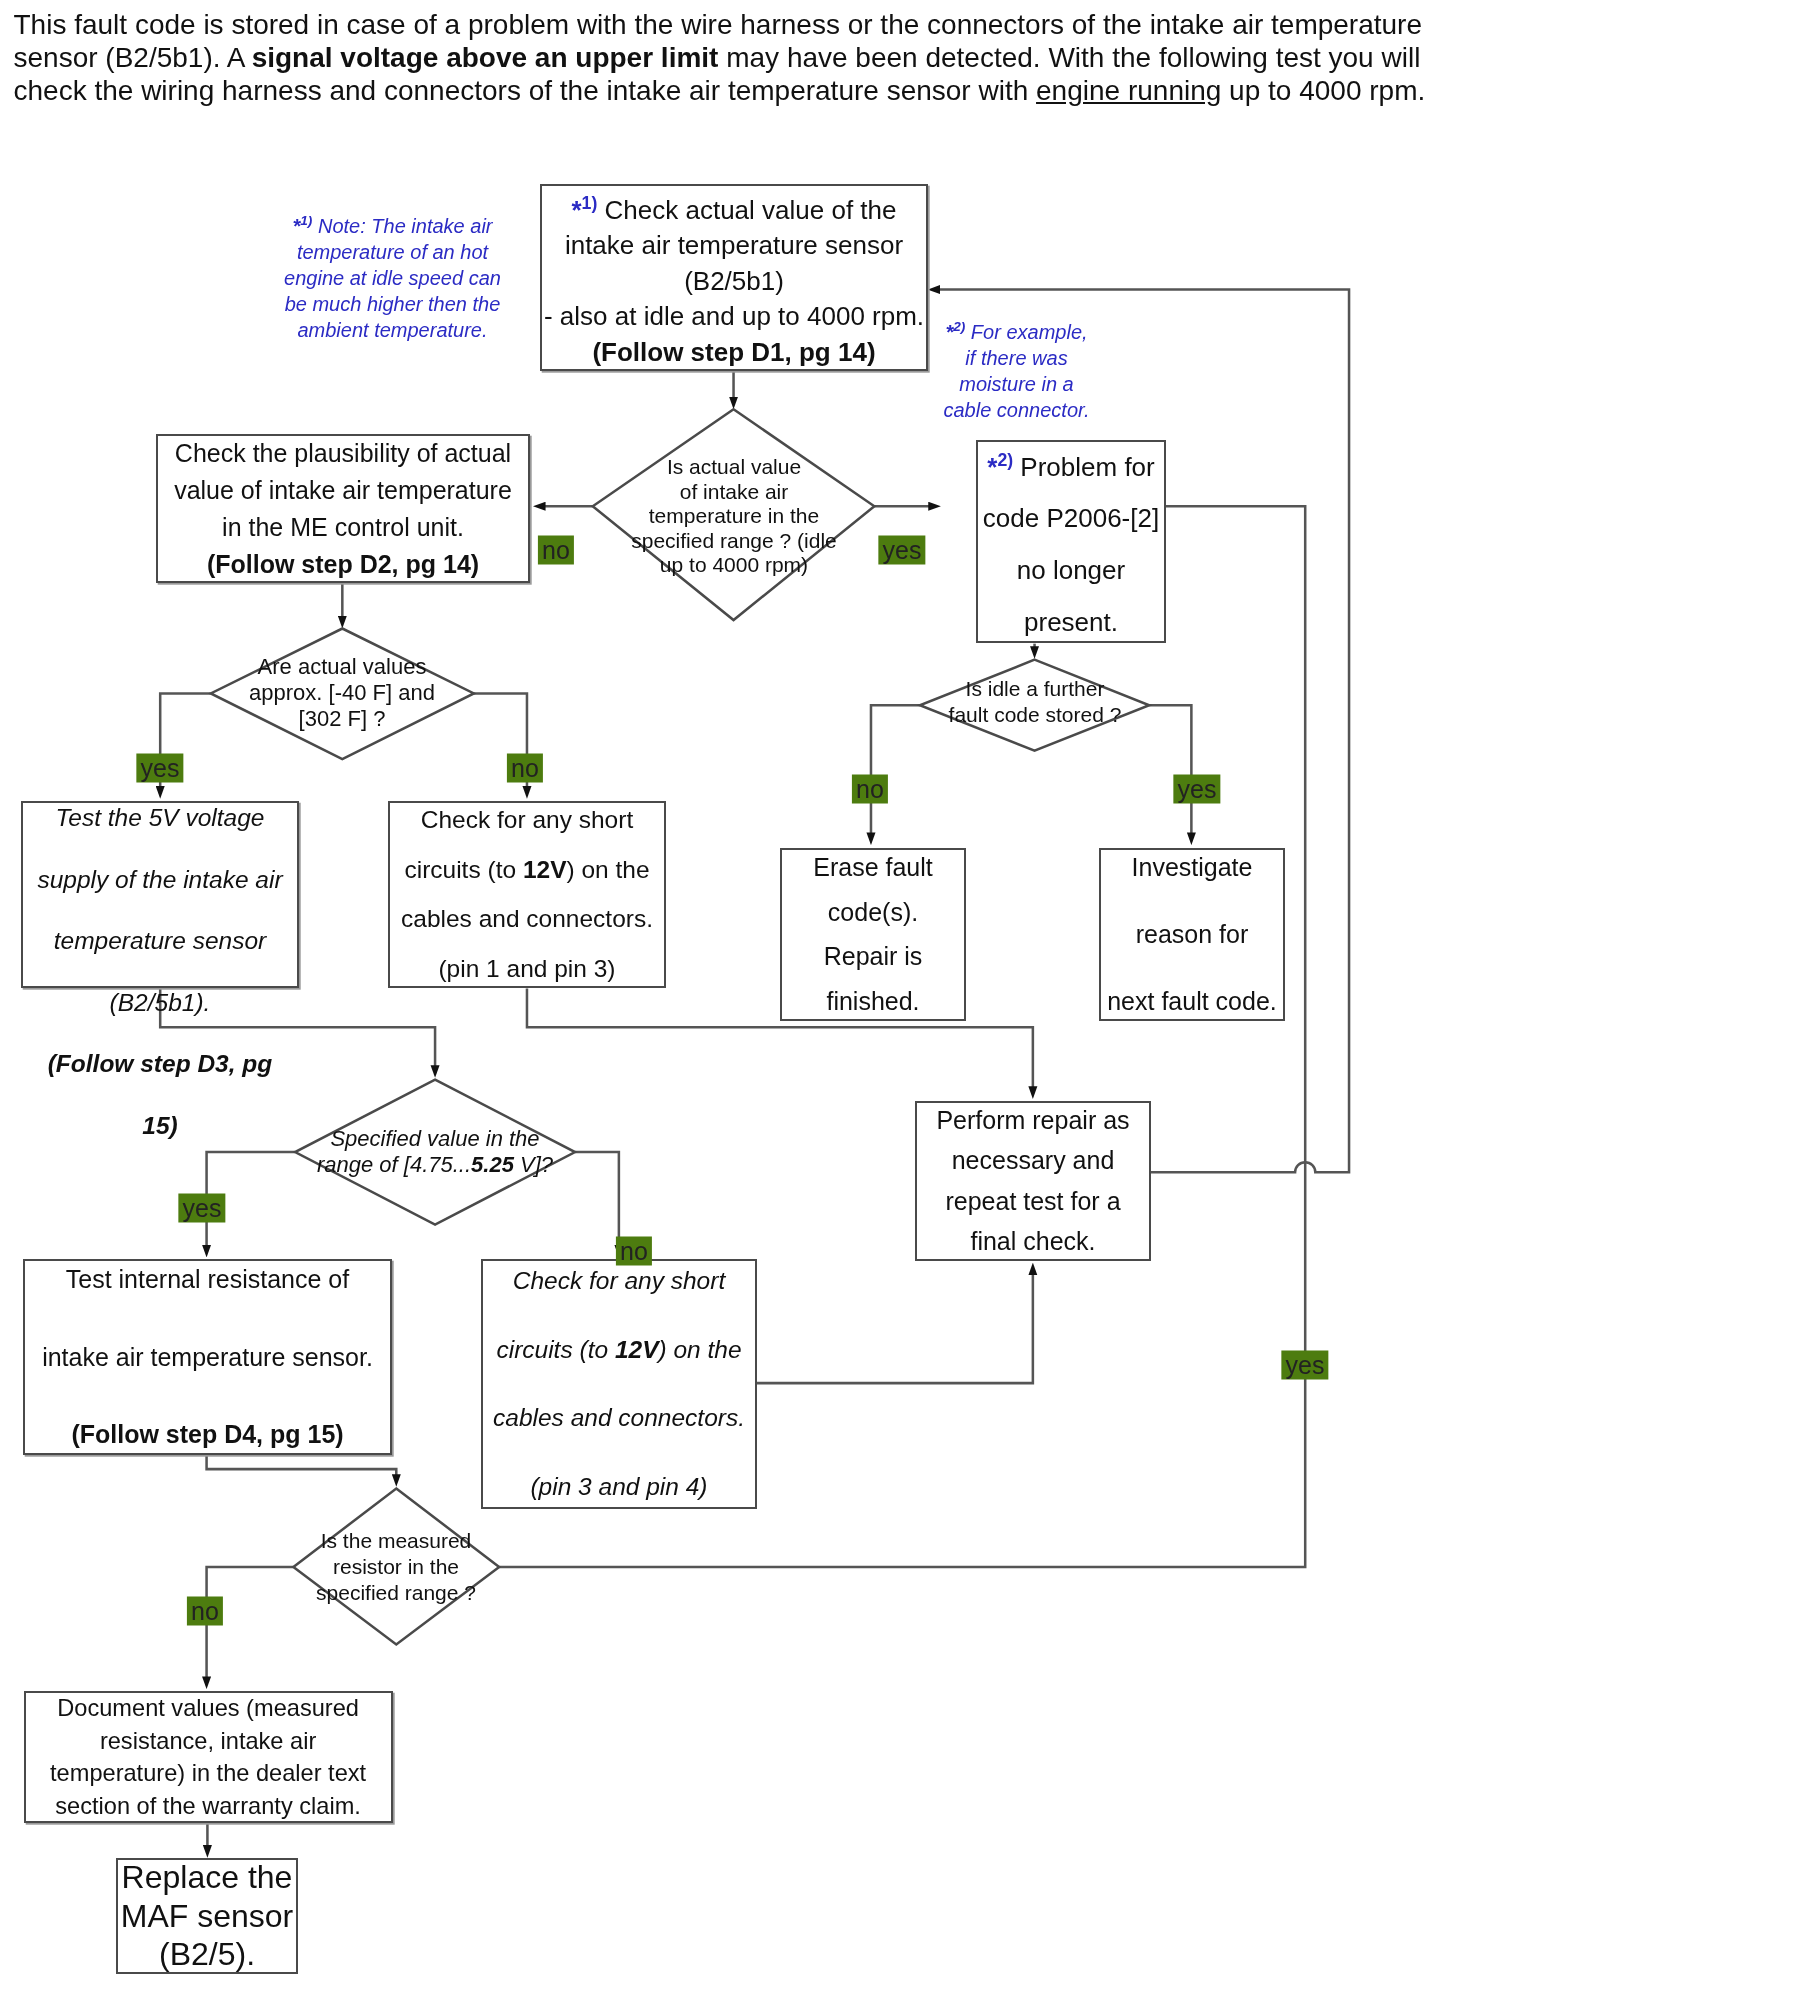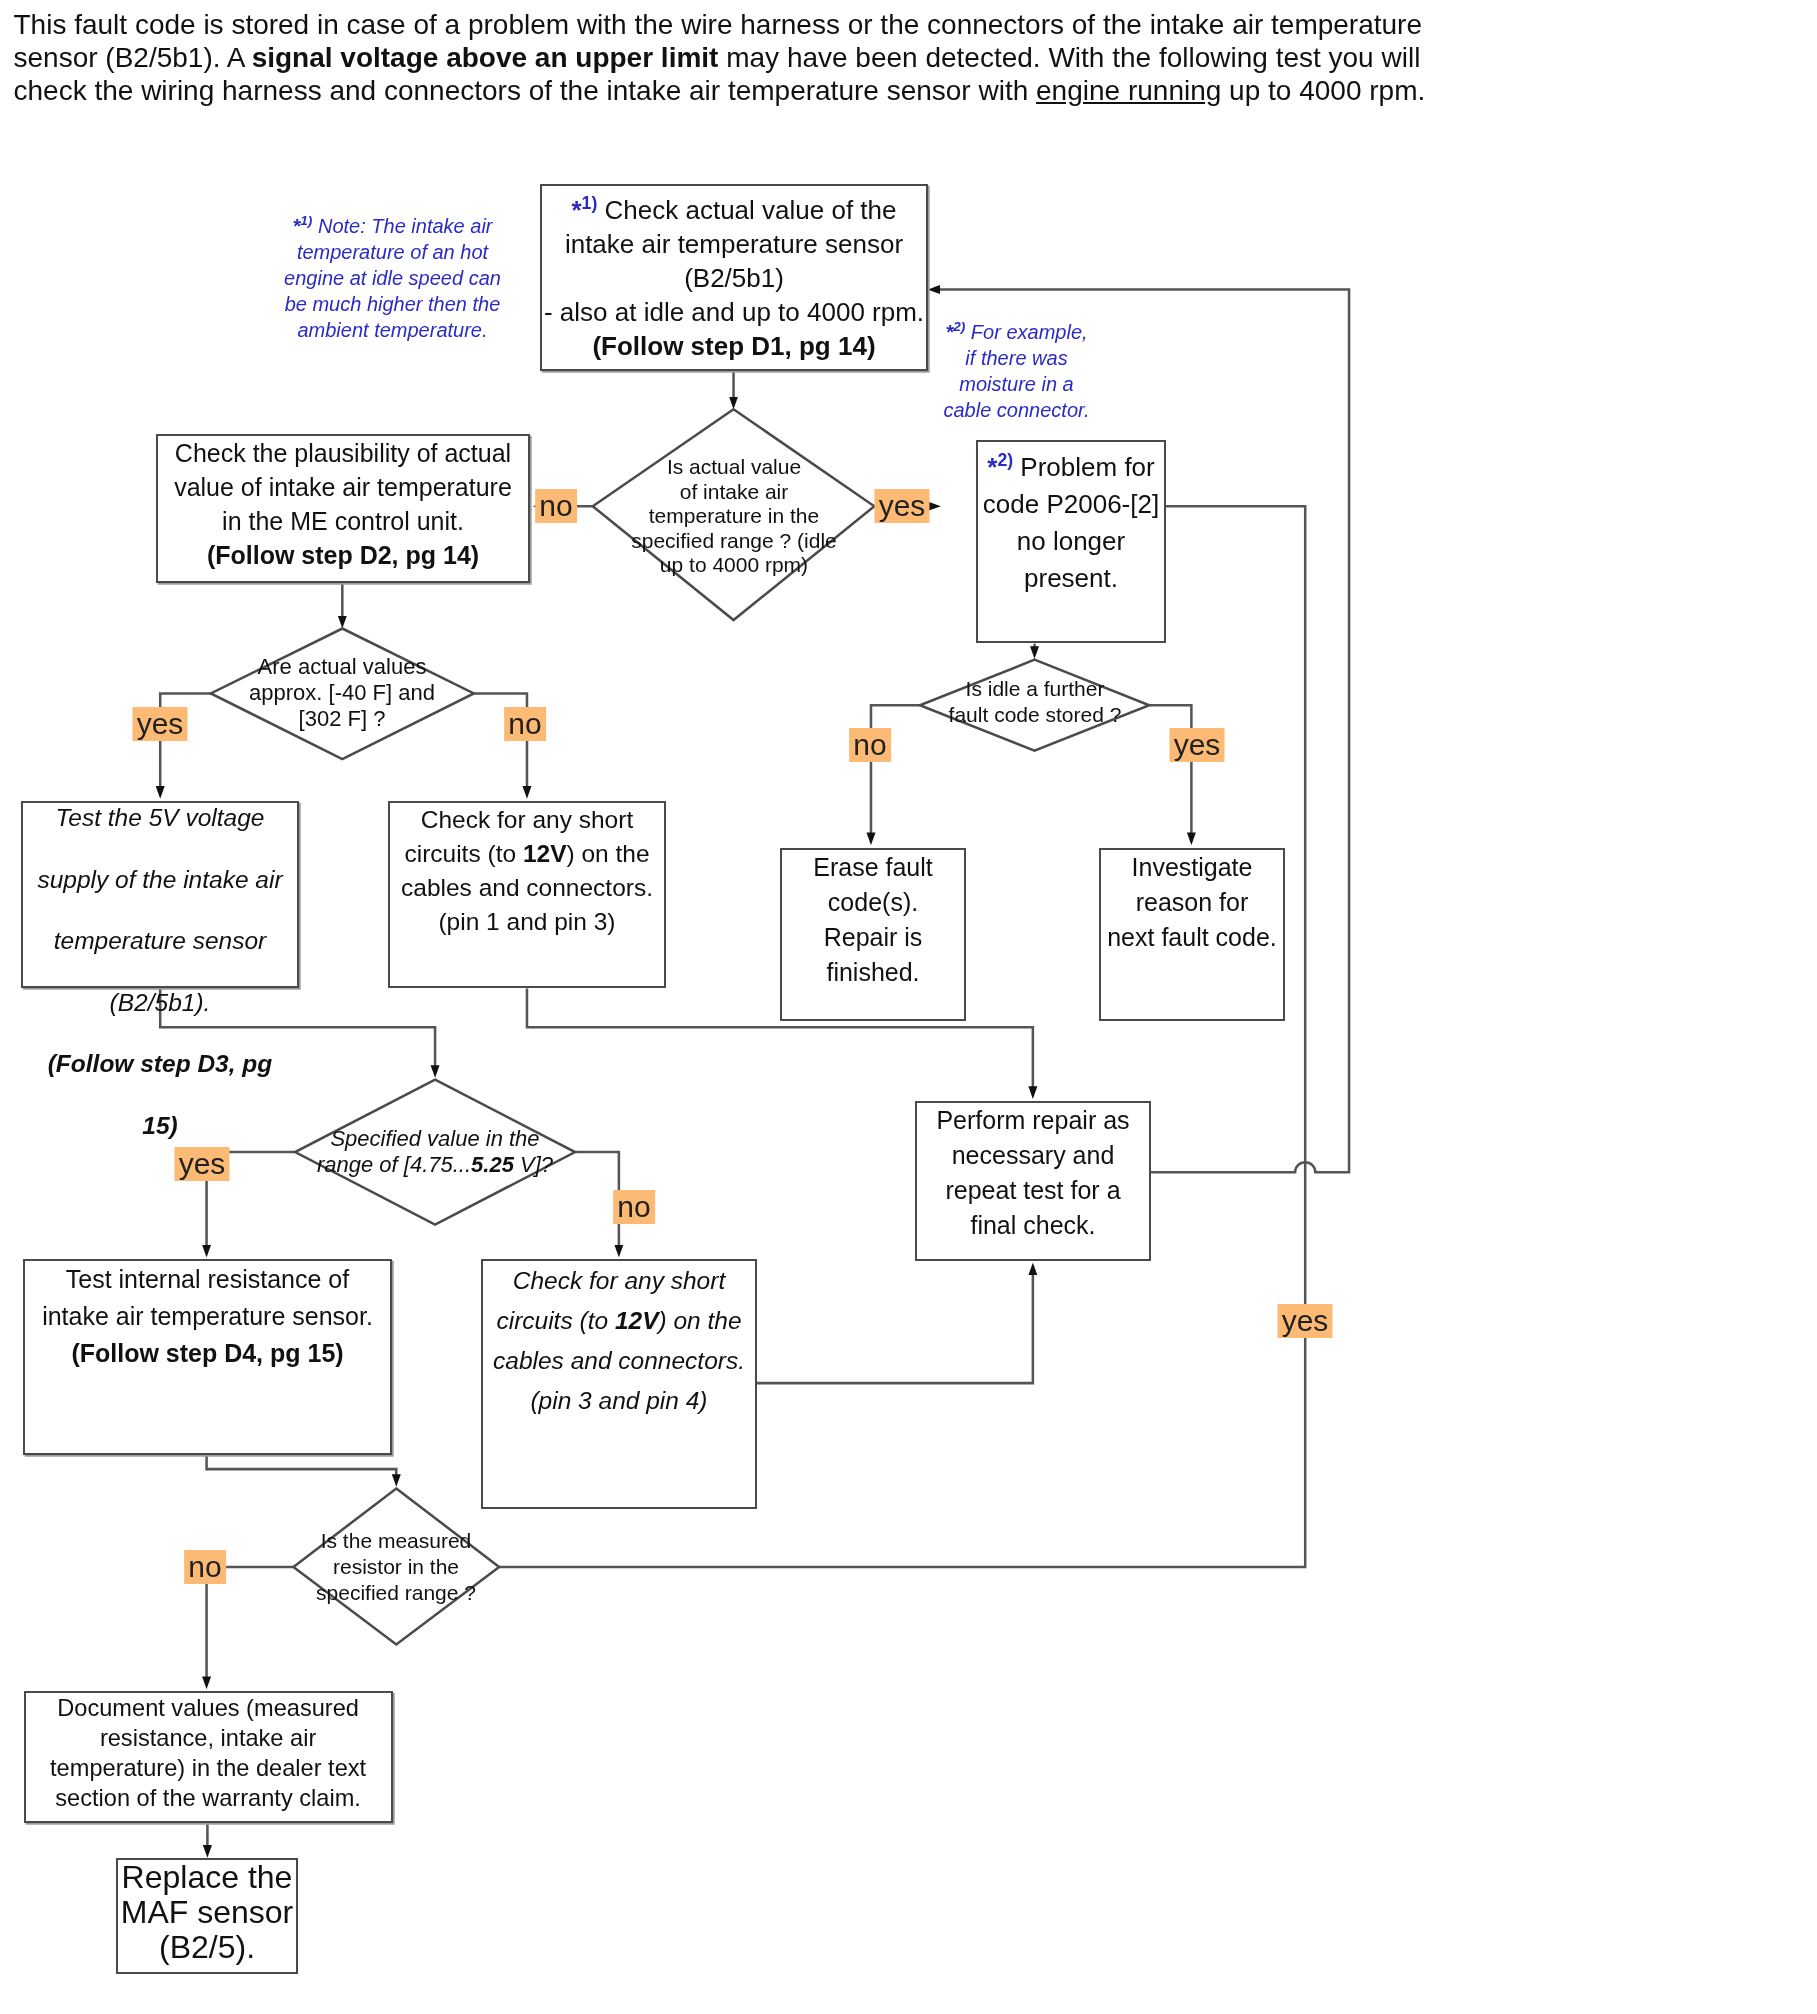--- a/index.html
+++ b/index.html
@@ -7,26 +7,26 @@
     position:relative; width:1817px; height:2015px; background:#ffffff;
     font-family:"Liberation Sans", sans-serif; color:#1a1a1a; overflow:hidden;
   }
   #wires { position:absolute; left:0; top:0; z-index:1; }
   .intro { position:absolute; left:13.5px; top:7.6px; z-index:2;
            font-size:28px; line-height:33px; white-space:nowrap; color:#111; }
   .intro b { font-weight:bold; }
   .intro u { text-decoration:underline; }
   .box { position:absolute; z-index:2; box-sizing:border-box; background:#fff;
          border:2.5px solid #4a4a4a; display:flex; flex-direction:column;
-         align-items:center; justify-content:flex-start; text-align:center; color:#111; }
+         align-items:center; justify-content:space-between; text-align:center; color:#111; }
   .shadow { box-shadow:1.7px 1.7px 0 #9a9a9a; }
   .dtext { position:absolute; z-index:2; transform:translate(-50%,-50%);
            text-align:center; color:#111; white-space:nowrap; }
   .lbl { position:absolute; z-index:3; transform:translate(-50%,-50%);
-         background:#fdba74; padding:0 4.2px; font-size:30px; color:#222; }
+         background:#4d7c0f; padding:0 4.2px; font-size:25px; color:#222;margin-top:44px; }
   .note { position:absolute; z-index:2; text-align:center; font-style:italic;
           color:#2b2bc4; font-size:20px; line-height:26px; }
   .mk { color:#2b2bc4; font-weight:bold; }
   .mk sup { font-size:0.68em; }
   .it { font-style:italic; }
   .bd { font-weight:bold; }
 </style>
 </head>
 <body>
 

